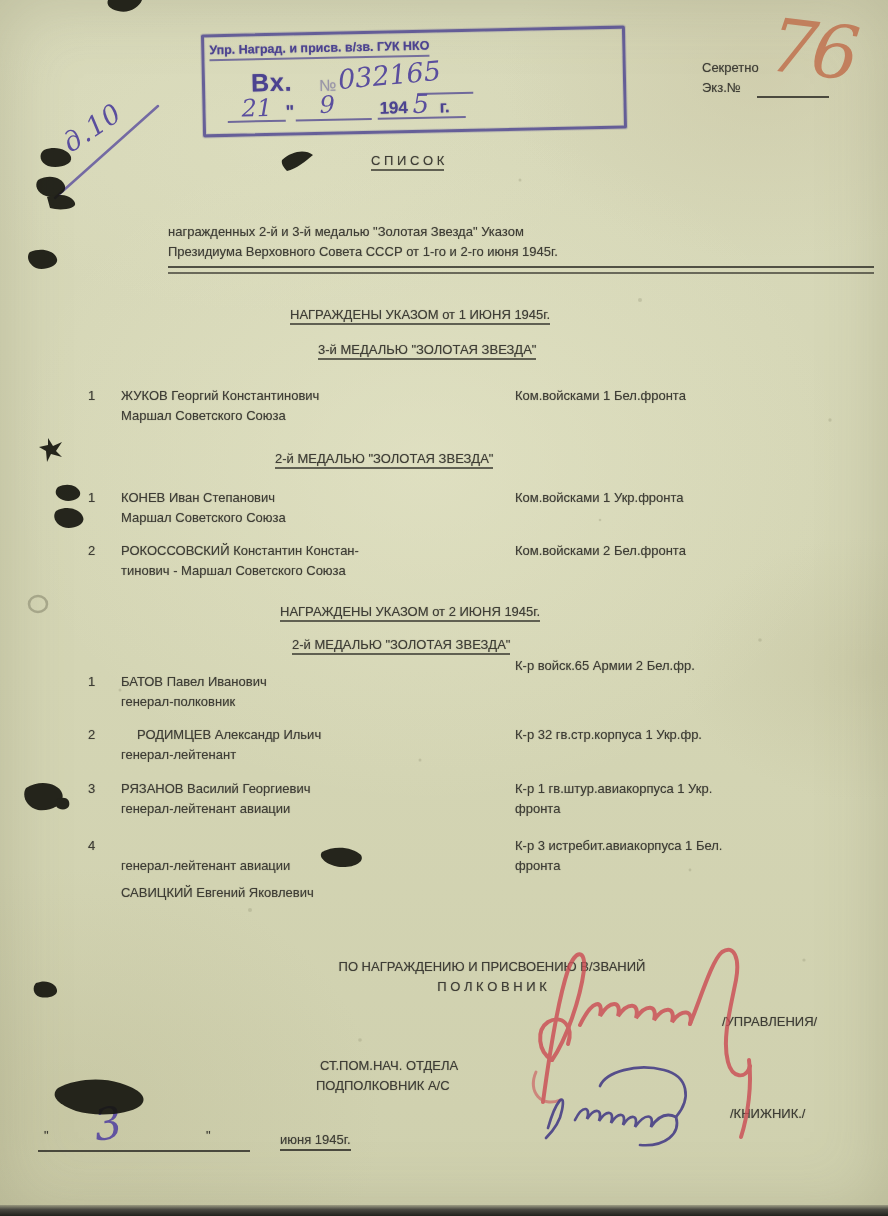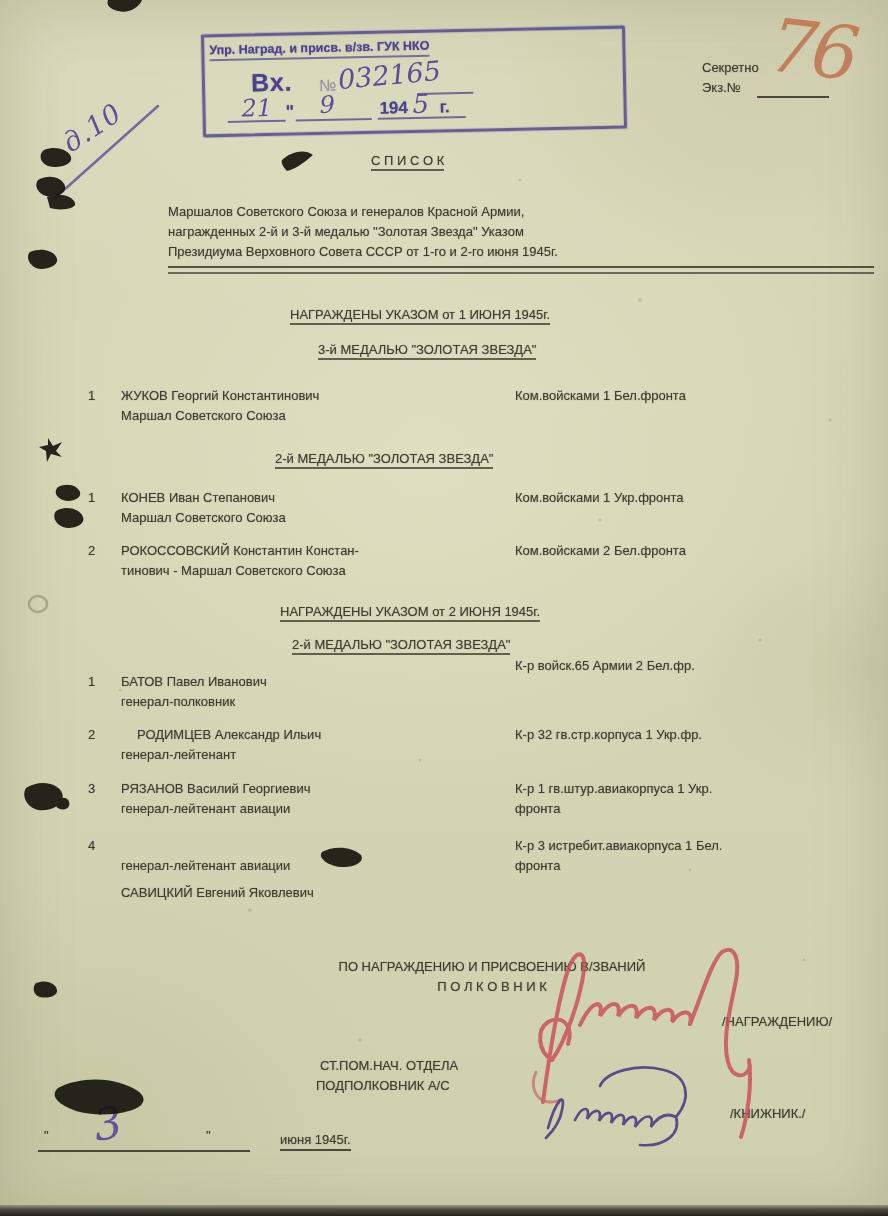--- a/index.html
+++ b/index.html
@@ -81,21 +81,20 @@
 
   <div class="t" style="left:702px;top:58px;">Секретно</div>
   <div class="t" style="left:702px;top:78px;"><span>Экз.№</span></div>
   <div class="uline-ink" style="left:757px;top:96px;width:72px;"></div>
   <div class="redhand" style="left:770px;top:6px;font-size:74px;letter-spacing:-5px;transform:rotate(7deg);">76</div>
 
   <div class="hand" style="left:60px;top:112px;font-size:27px;letter-spacing:1px;transform:rotate(-34deg);">д.10</div>
 
   <div class="t" style="left:371px;top:151px;"><span class="hd">С П И С О К</span></div>
 
-  <div class="t" style="left:168px;top:202px;">Маршалов Советского Союза и генералов Красной Армии,</div>
   <div class="t" style="left:168px;top:222px;">награжденных 2-й и 3-й медалью "Золотая Звезда" Указом</div>
   <div class="t" style="left:168px;top:242px;">Президиума Верховного Совета СССР от 1-го и 2-го июня 1945г.</div>
   <div class="rule2"></div>
 
   <div class="t" style="left:290px;top:305px;"><span class="hd">НАГРАЖДЕНЫ УКАЗОМ от 1 ИЮНЯ 1945г.</span></div>
   <div class="t" style="left:318px;top:340px;"><span class="hd">3-й МЕДАЛЬЮ "ЗОЛОТАЯ ЗВЕЗДА"</span></div>
 
   <div>
     <div class="t" style="left:88px;top:386px;">1</div>
     <div class="t" style="left:121px;top:386px;">ЖУКОВ Георгий Константинович</div>
@@ -147,21 +146,21 @@
   <div>
     <div class="t" style="left:88px;top:836px;">4</div>
     <div class="t" style="left:121px;top:836px;margin-top:47px;">САВИЦКИЙ Евгений Яковлевич</div>
     <div class="t" style="left:121px;top:856px;">генерал-лейтенант авиации</div>
     <div class="t" style="left:515px;top:836px;">К-р 3 истребит.авиакорпуса 1 Бел.</div>
     <div class="t" style="left:515px;top:856px;">фронта</div>
   </div>
 
   <div class="t ctr" style="left:282px;top:957px;width:420px;">ПО НАГРАЖДЕНИЮ И ПРИСВОЕНИЮ В/ЗВАНИЙ</div>
   <div class="t ctr" style="left:282px;top:977px;width:420px;">П О Л К О В Н И К</div>
-  <div class="t" style="left:722px;top:1012px;">/НАГРАЖДЕНИЮ/</div>
+  <div class="t" style="left:722px;top:1012px;">/УПРАВЛЕНИЯ/</div>
 
   <div class="t" style="left:320px;top:1056px;">СТ.ПОМ.НАЧ. ОТДЕЛА</div>
   <div class="t" style="left:316px;top:1076px;">ПОДПОЛКОВНИК А/С</div>
   <div class="t" style="left:730px;top:1104px;">/КНИЖНИК./</div>
 
   <div class="t" style="left:44px;top:1126px;">"</div>
   <div class="hand" style="left:94px;top:1098px;font-size:44px;color:#6153a0;transform:rotate(-8deg);">3</div>
   <div class="t" style="left:206px;top:1126px;">"</div>
   <div class="uline-ink" style="left:38px;top:1150px;width:212px;"></div>
   <div class="t" style="left:280px;top:1130px;"><span class="hd" style="padding-bottom:2px;border-bottom:2px solid rgba(50,49,42,.85);">июня 1945г.</span></div>

